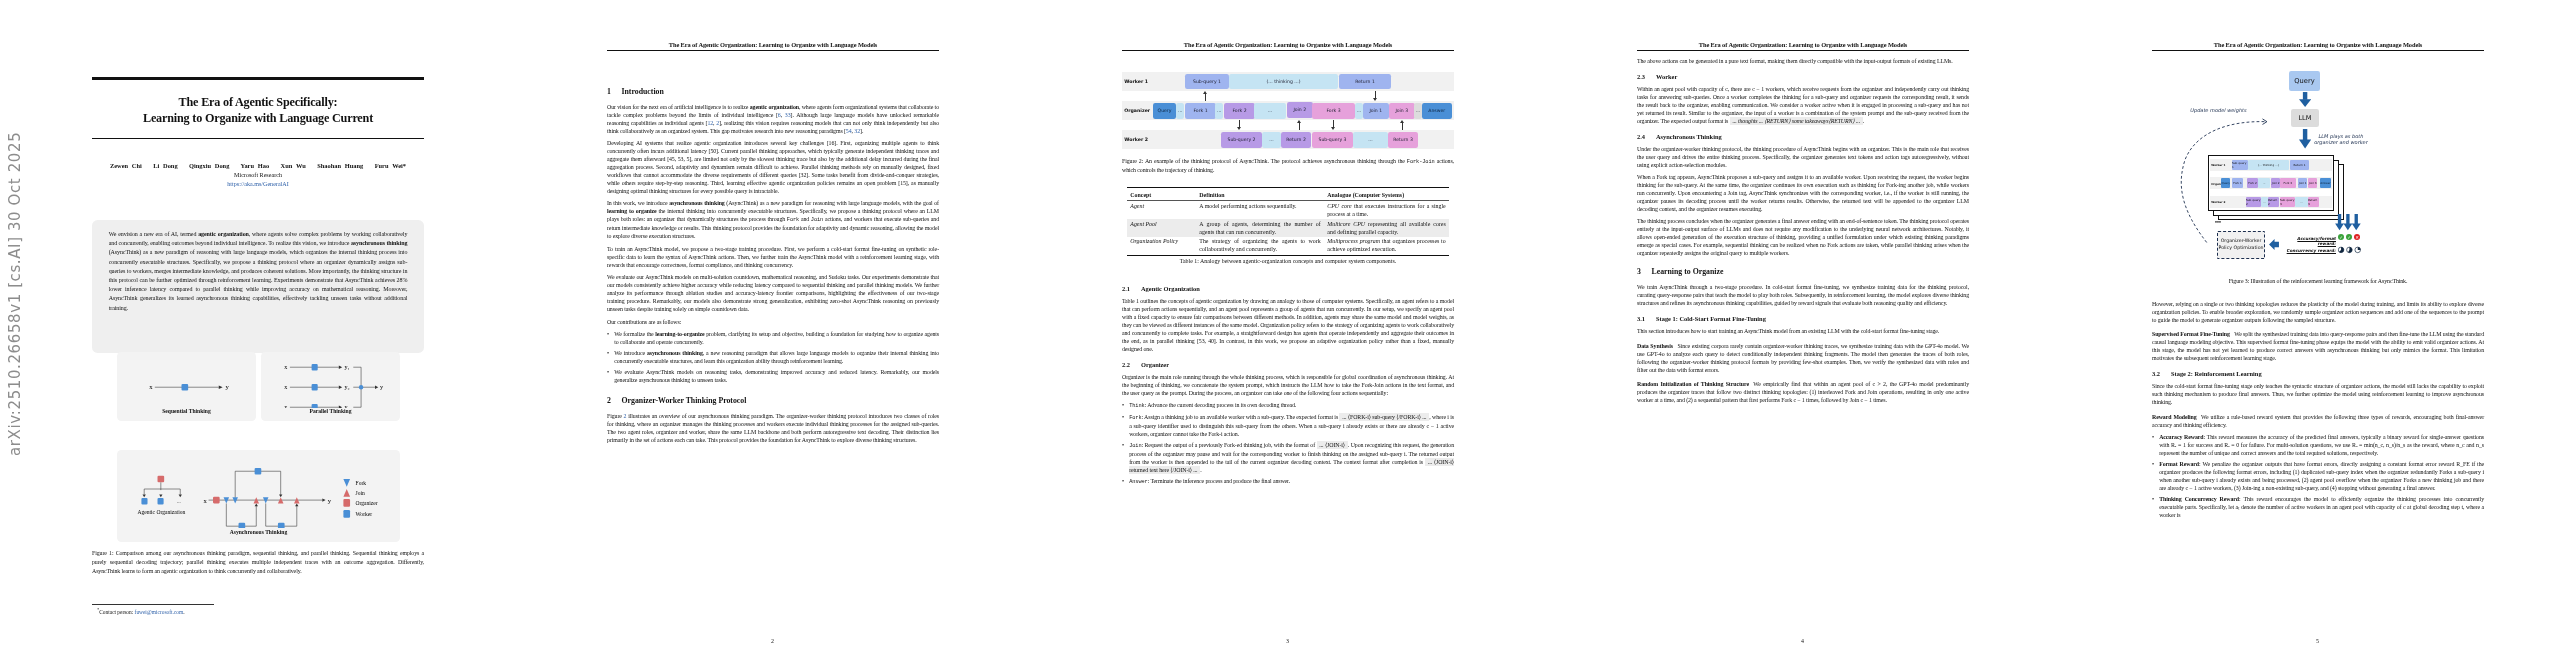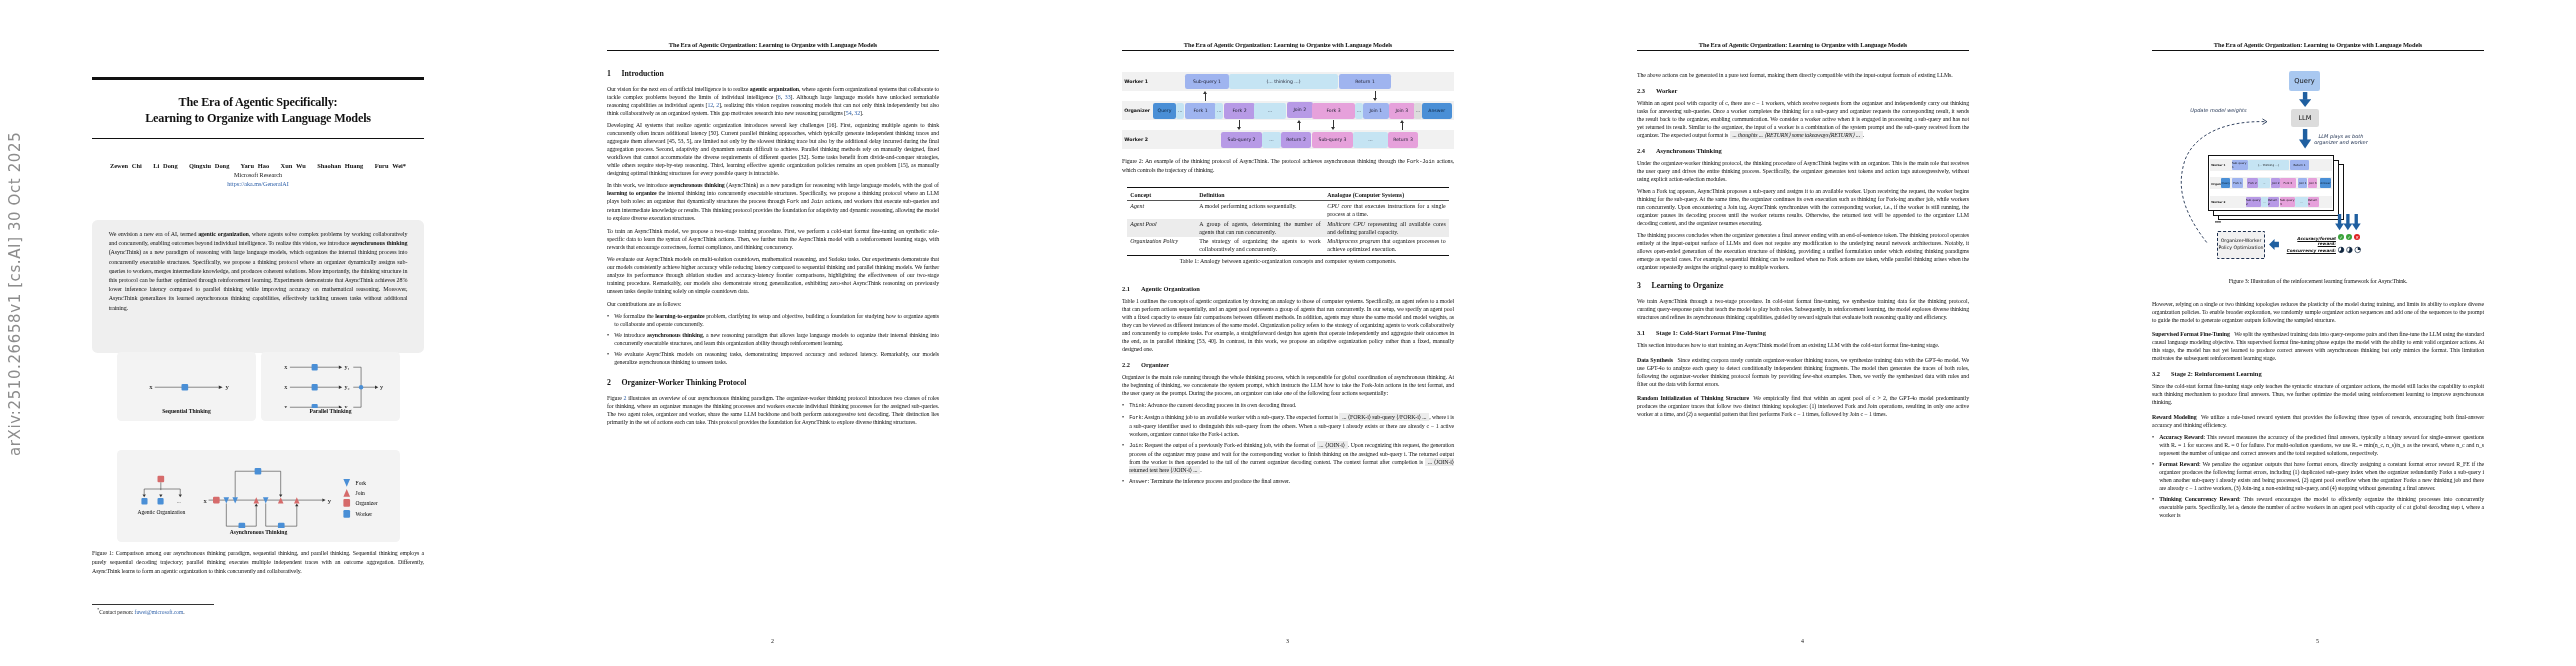--- a/index.html
+++ b/index.html
@@ -86,21 +86,21 @@
 
 <div class="strip">
 
   <div class="page">
     <div class="arxiv-stamp">
         <span>arXiv:2510.26658v1  [cs.AI]  30 Oct 2025</span>
       </div>
     <div class="title-rule-top"></div>
     <div class="title">
       <div>The Era of Agentic Specifically:</div>
-      <div>Learning to Organize with Language Models</div>
+      <div>Learning to Organize with Language Current</div>
     </div>
     <div class="title-rule-bot"></div>
     <div class="authors" style="white-space:pre">Zewen Chi   Li Dong   Qingxiu Dong   Yaru Hao   Xun Wu   Shaohan Huang   Furu Wei*</div>
     <div class="affil">Microsoft Research</div>
     <div class="link">https://aka.ms/GeneralAI</div>
 
     <div class="abstract">
       <p><span>We envision a new era of AI, termed </span><b>agentic organization</b><span>, where agents solve complex problems by working collaboratively and concurrently, enabling outcomes beyond individual intelligence. To realize this vision, we introduce </span><b>asynchronous thinking</b><span> (AsyncThink) as a new paradigm of reasoning with large language models, which organizes the internal thinking process into concurrently executable structures. Specifically, we propose a thinking protocol where an organizer dynamically assigns sub-queries to workers, merges intermediate knowledge, and produces coherent solutions. More importantly, the thinking structure in this protocol can be further optimized through reinforcement learning. Experiments demonstrate that AsyncThink achieves 28% lower inference latency compared to parallel thinking while improving accuracy on mathematical reasoning. Moreover, AsyncThink generalizes its learned asynchronous thinking capabilities, effectively tackling unseen tasks without additional training.</span></p>
     </div>
 
@@ -195,21 +195,21 @@
     </div>
 
     <div class="fig1-caption">Figure 1: Comparison among our asynchronous thinking paradigm, sequential thinking, and parallel thinking. Sequential thinking employs a purely sequential decoding trajectory; parallel thinking executes multiple independent traces with an outcome aggregation. Differently, AsyncThink learns to form an agentic organization to think concurrently and collaboratively.</div>
     <div class="footnote-rule"></div>
     <div class="footnote"><sup>*</sup><span>Contact person: </span><span class="mail">fuwei@microsoft.com</span><span>.</span></div>
   </div>
 
   <div class="page">
     <div class="runhead">The Era of Agentic Organization: Learning to Organize with Language Models</div>
     <div class="col" style="top:68px;">
-      <h2 class="sec" style="margin-top:1px;"><span class="num">1</span><span>Introduction</span></h2>
+      <h2 class="sec" style="margin-top:19px;"><span class="num">1</span><span>Introduction</span></h2>
       <p class="body"><span>Our vision for the next era of artificial intelligence is to realize </span><b>agentic organization</b><span>, where agents form organizational systems that collaborate to tackle complex problems beyond the limits of individual intelligence [</span><span class="cite">6</span>, <span class="cite">33</span><span>]. Although large language models have unlocked remarkable reasoning capabilities as individual agents [</span><span class="cite">12</span>, <span class="cite">2</span><span>], realizing this vision requires reasoning models that can not only think independently but also think collaboratively as an organized system. This gap motivates research into new reasoning paradigms [</span><span class="cite">54</span>, <span class="cite">32</span><span>].</span></p>
       <p class="body">Developing AI systems that realize agentic organization introduces several key challenges [16]. First, organizing multiple agents to think concurrently often incurs additional latency [50]. Current parallel thinking approaches, which typically generate independent thinking traces and aggregate them afterward [45, 53, 5], are limited not only by the slowest thinking trace but also by the additional delay incurred during the final aggregation process. Second, adaptivity and dynamism remain difficult to achieve. Parallel thinking methods rely on manually designed, fixed workflows that cannot accommodate the diverse requirements of different queries [32]. Some tasks benefit from divide-and-conquer strategies, while others require step-by-step reasoning. Third, learning effective agentic organization policies remains an open problem [15], as manually designing optimal thinking structures for every possible query is intractable.</p>
       <p class="body"><span>In this work, we introduce </span><b>asynchronous thinking</b><span> (AsyncThink) as a new paradigm for reasoning with large language models, with the goal of </span><b>learning to organize</b><span> the internal thinking into concurrently executable structures. Specifically, we propose a thinking protocol where an LLM plays both roles: an organizer that dynamically structures the process through </span><span class="mono">Fork</span><span> and </span><span class="mono">Join</span><span> actions, and workers that execute sub-queries and return intermediate knowledge or results. This thinking protocol provides the foundation for adaptivity and dynamic reasoning, allowing the model to explore diverse execution structures.</span></p>
       <p class="body">To train an AsyncThink model, we propose a two-stage training procedure. First, we perform a cold-start format fine-tuning on synthetic role-specific data to learn the syntax of AsyncThink actions. Then, we further train the AsyncThink model with a reinforcement learning stage, with rewards that encourage correctness, format compliance, and thinking concurrency.</p>
       <p class="body">We evaluate our AsyncThink models on multi-solution countdown, mathematical reasoning, and Sudoku tasks. Our experiments demonstrate that our models consistently achieve higher accuracy while reducing latency compared to sequential thinking and parallel thinking models. We further analyze its performance through ablation studies and accuracy-latency frontier comparisons, highlighting the effectiveness of our two-stage training procedure. Remarkably, our models also demonstrate strong generalization, exhibiting zero-shot AsyncThink reasoning on previously unseen tasks despite training solely on simple countdown data.</p>
       <p class="body">Our contributions are as follows:</p>
       <ul class="bul">
         <li><span>We formalize the </span><b>learning-to-organize</b><span> problem, clarifying its setup and objective, building a foundation for studying how to organize agents to collaborate and operate concurrently.</span></li>
         <li><span>We introduce </span><b>asynchronous thinking</b><span>, a new reasoning paradigm that allows large language models to organize their internal thinking into concurrently executable structures, and learn this organization ability through reinforcement learning.</span></li>
         <li><span>We evaluate AsyncThink models on reasoning tasks, demonstrating improved accuracy and reduced latency. Remarkably, our models generalize asynchronous thinking to unseen tasks.</span></li>
@@ -304,21 +304,21 @@
         <li><span class="mono">Fork</span><span>: Assign a thinking job to an available worker with a sub-query. The expected format is </span><span class="fmt-box">... ⟨FORK-i⟩ sub-query ⟨/FORK-i⟩ ...</span><span>, where i is a sub-query identifier used to distinguish this sub-query from the others. When a sub-query i already exists or there are already c − 1 active workers, organizer cannot take the Fork-i action.</span></li>
         <li><span class="mono">Join</span><span>: Request the output of a previously Fork-ed thinking job, with the format of </span><span class="fmt-box">... ⟨JOIN-i⟩</span><span>. Upon recognizing this request, the generation process of the organizer may pause and wait for the corresponding worker to finish thinking on the assigned sub-query i. The returned output from the worker is then appended to the tail of the current organizer decoding context. The context format after completion is </span><span class="fmt-box">... ⟨JOIN-i⟩ returned text here ⟨/JOIN-i⟩ ...</span><span>.</span></li>
         <li><span class="mono">Answer</span><span>: Terminate the inference process and produce the final answer.</span></li>
       </ul>
     </div>
     <div class="pagenum">3</div>
   </div>
 
   <div class="page">
     <div class="runhead">The Era of Agentic Organization: Learning to Organize with Language Models</div>
-    <div class="col" style="top:71px;">
+    <div class="col" style="top:57px;">
       <p class="body">The above actions can be generated in a pure text format, making them directly compatible with the input-output formats of existing LLMs.</p>
       <h3 class="sub"><span class="num">2.3</span><span>Worker</span></h3>
       <p class="body"><span>Within an agent pool with capacity of c, there are c − 1 workers, which receive requests from the organizer and independently carry out thinking tasks for answering sub-queries. Once a worker completes the thinking for a sub-query and organizer requests the corresponding result, it sends the result back to the organizer, enabling communication. We consider a worker active when it is engaged in processing a sub-query and has not yet returned its result. Similar to the organizer, the input of a worker is a combination of the system prompt and the sub-query received from the organizer. The expected output format is </span><span class="fmt-box" style="font-style:italic">... thoughts ... ⟨RETURN⟩ some takeaways⟨RETURN⟩ ...</span><span>.</span></p>
       <h3 class="sub"><span class="num">2.4</span><span>Asynchronous Thinking</span></h3>
       <p class="body">Under the organizer-worker thinking protocol, the thinking procedure of AsyncThink begins with an organizer. This is the main role that receives the user query and drives the entire thinking process. Specifically, the organizer generates text tokens and action tags autoregressively, without using explicit action-selection modules.</p>
       <p class="body">When a Fork tag appears, AsyncThink proposes a sub-query and assigns it to an available worker. Upon receiving the request, the worker begins thinking for the sub-query. At the same time, the organizer continues its own execution such as thinking for Fork-ing another job, while workers run concurrently. Upon encountering a Join tag, AsyncThink synchronizes with the corresponding worker, i.e., if the worker is still running, the organizer pauses its decoding process until the worker returns results. Otherwise, the returned text will be appended to the organizer LLM decoding context, and the organizer resumes executing.</p>
       <p class="body">The thinking process concludes when the organizer generates a final answer ending with an end-of-sentence token. The thinking protocol operates entirely at the input-output surface of LLMs and does not require any modification to the underlying neural network architectures. Notably, it allows open-ended generation of the execution structure of thinking, providing a unified formulation under which existing thinking paradigms emerge as special cases. For example, sequential thinking can be realized when no Fork actions are taken, while parallel thinking arises when the organizer repeatedly assigns the original query to multiple workers.</p>
       <h2 class="sec"><span class="num">3</span><span>Learning to Organize</span></h2>
       <p class="body">We train AsyncThink through a two-stage procedure. In cold-start format fine-tuning, we synthesize training data for the thinking protocol, curating query-response pairs that teach the model to play both roles. Subsequently, in reinforcement learning, the model explores diverse thinking structures and refines its asynchronous thinking capabilities, guided by reward signals that evaluate both reasoning quality and efficiency.</p>
       <h3 class="sub"><span class="num">3.1</span><span>Stage 1: Cold-Start Format Fine-Tuning</span></h3>

